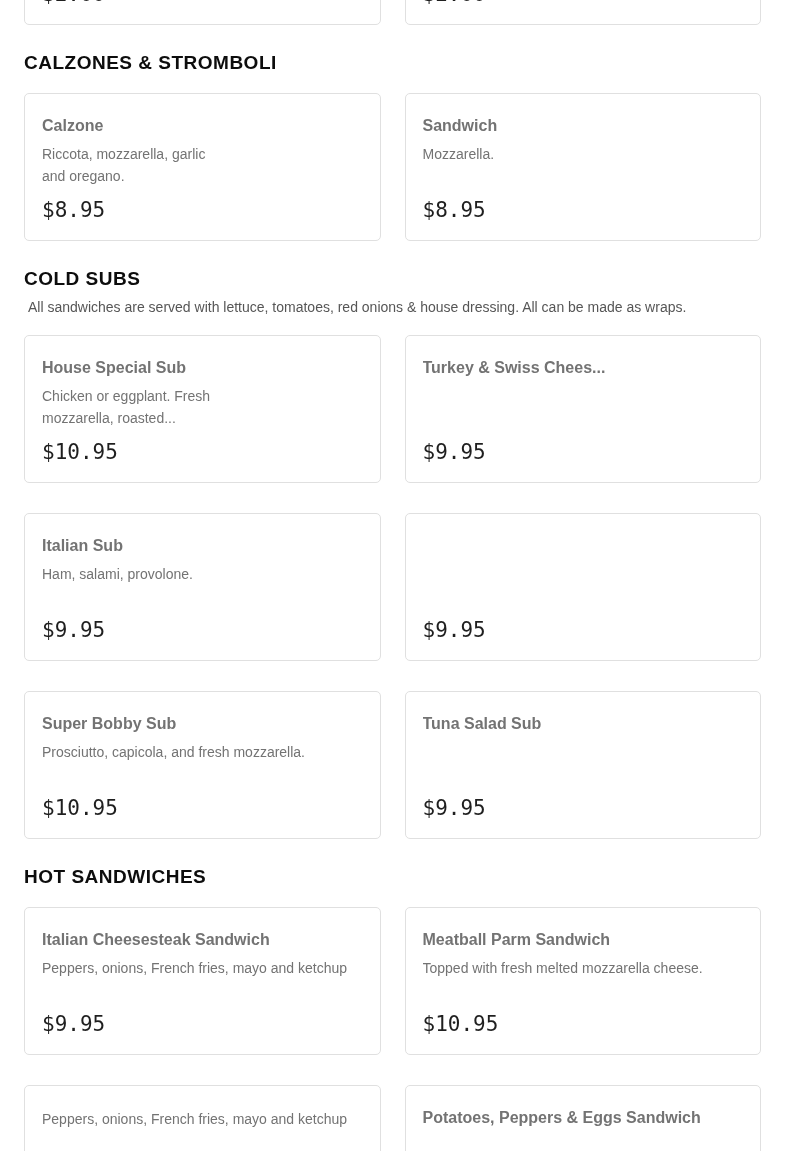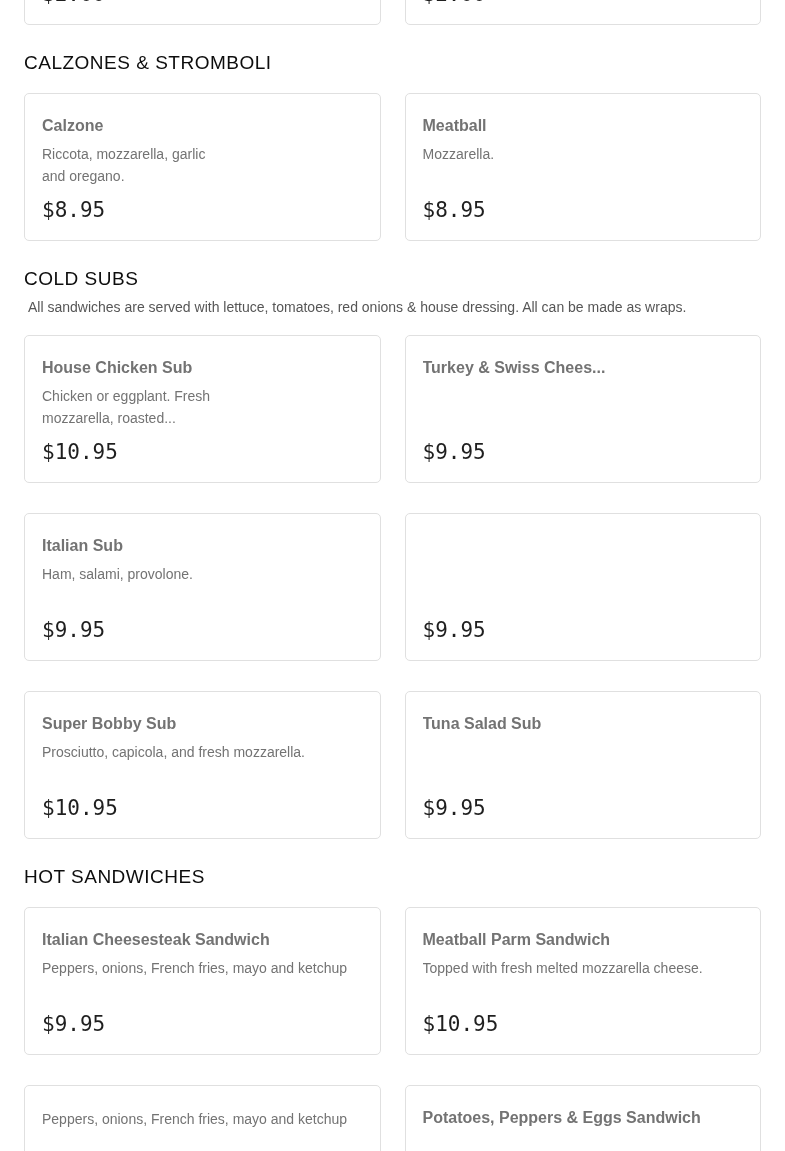--- a/index.html
+++ b/index.html
@@ -5,21 +5,21 @@
   * { margin: 0; padding: 0; box-sizing: border-box; }
   html, body {
     width: 785px; height: 1151px;
     overflow: hidden;
     background: #ffffff;
     font-family: "Liberation Sans", sans-serif;
   }
   .menu { padding: 0 24px; }
   .section-heading {
     font-size: 19px;
-    font-weight: 400;
+    font-weight: 700;
     letter-spacing: 0.5px;
     color: #0d0d0d;
     margin: 27px 0 19px 0;
     line-height: 22px;
     text-transform: uppercase;
   }
   .section-note {
     font-size: 14px;
     color: #565656;
     line-height: 18px;
@@ -88,33 +88,33 @@
   <div>
     <h2 class="section-heading">CALZONES &amp; STROMBOLI</h2>
     <div class="card-grid">
       <div class="menu-card">
         <div class="item-name">Calzone</div>
         <div class="item-desc">Riccota, mozzarella, garlic
 and oregano.</div>
         <div class="item-price">$8.95</div>
       </div>
       <div class="menu-card">
-        <div class="item-name">Meatball</div>
+        <div class="item-name">Sandwich</div>
         <div class="item-desc">Mozzarella.</div>
         <div class="item-price">$8.95</div>
       </div>
     </div>
   </div>
 
   <div>
     <h2 class="section-heading">COLD SUBS</h2>
     <p class="section-note">All sandwiches are served with lettuce, tomatoes, red onions &amp; house dressing. All can be made as wraps.</p>
     <div class="card-grid">
       <div class="menu-card">
-        <div class="item-name">House Chicken Sub</div>
+        <div class="item-name">House Special Sub</div>
         <div class="item-desc">Chicken or eggplant. Fresh
 mozzarella, roasted...</div>
         <div class="item-price">$10.95</div>
       </div>
       <div class="menu-card">
         <div class="item-name">Turkey &amp; Swiss Chees...</div>
         <div class="item-desc"></div>
         <div class="item-price">$9.95</div>
       </div>
       <div class="menu-card">

